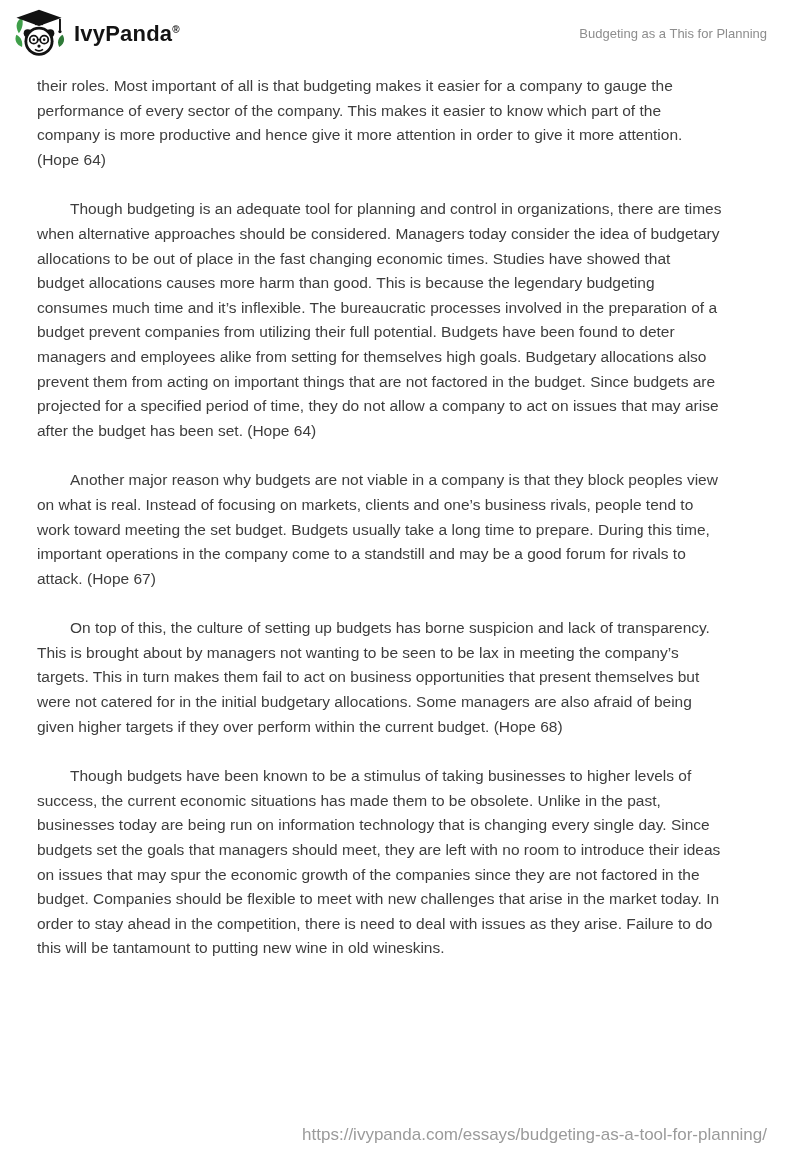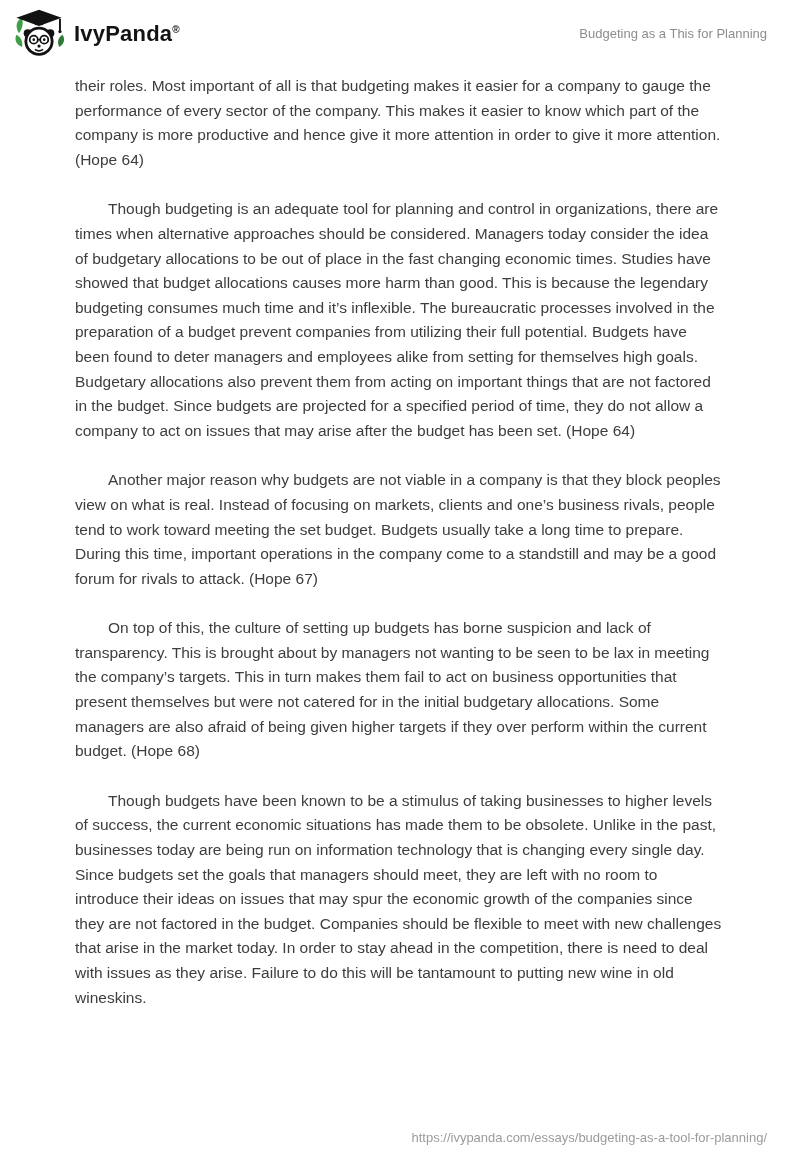--- a/index.html
+++ b/index.html
@@ -40,35 +40,35 @@
     font-size: 10px;
     vertical-align: super;
     font-weight: bold;
     color: #131313;
   }
   .doc-title {
     font-size: 13px;
     color: #8d8d8d;
   }
   .content {
-    padding: 10px 78px 0 75px;
+    padding: 10px 78px 0 37px;
   }
   p.para {
     font-size: 15.5px;
     line-height: 24.6px;
     color: #3d3d3d;
     margin-bottom: 25px;
     text-align: left;
   }
   p.para.indent { text-indent: 33px; }
   .footer {
     position: absolute;
     right: 33px;
     bottom: 15px;
-    font-size: 13px;
+    font-size: 17px;
     color: #9b9b9b;
   }
 </style>
 </head>
 <body>
 
 <div class="page">
 
   <div class="header">
     <div class="brand">

